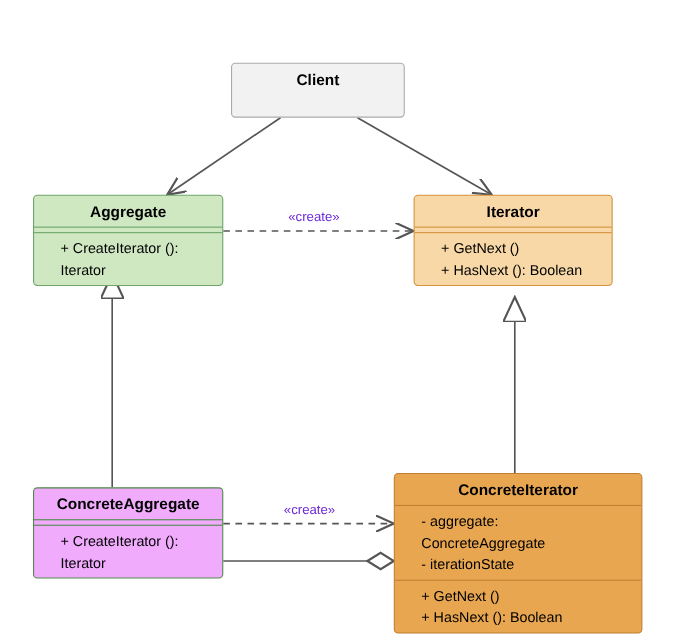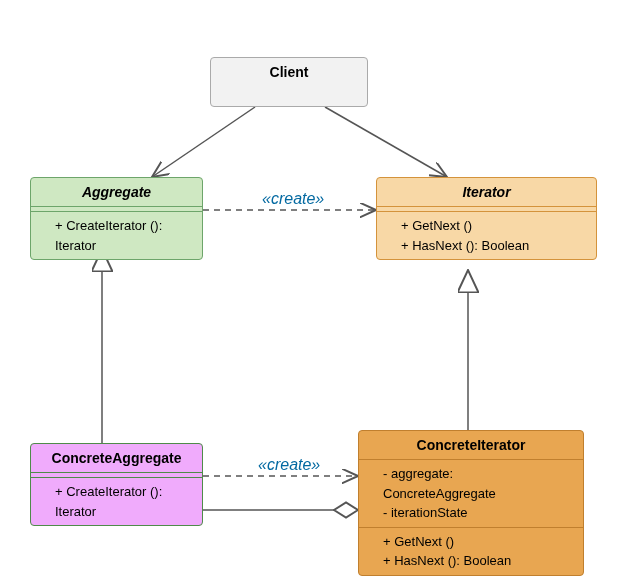--- a/index.html
+++ b/index.html
@@ -21,21 +21,20 @@
     border-radius: 4px;
     box-sizing: border-box;
   }
   .box .title {
     text-align: center;
     font-weight: bold;
     padding: 6px 8px;
     font-size: 14px;
   }
   .box .title.italic {
-    font-style: italic;
   }
   .box .section {
     border-top: 1px solid;
     padding: 4px 24px;
     font-size: 13px;
     line-height: 1.5;
   }
   .client {
     background: #f2f2f2;
     border-color: #aaaaaa;
@@ -55,23 +54,22 @@
     border-color: #d4933b;
   }
   .orange-light .section { border-color: #d4933b; }
   .orange-dark {
     background: #e8a651;
     border-color: #c07f2e;
   }
   .orange-dark .section { border-color: #c07f2e; }
   .rel-label {
     position: absolute;
-    font-style: italic;
-    font-size: 16px;
-    color: #0369a1;
+    font-size: 12px;
+    color: #6d28d9;
   }
   svg.connectors {
     position: absolute;
     left: 0;
     top: 0;
     width: 617px;
     height: 582px;
     pointer-events: none;
   }
 </style>
@@ -116,21 +114,21 @@
   </div>
 
   <div class="box green-light" style="left:30px; top:147px; width:173px;">
     <div class="title italic">Aggregate</div>
     <div class="section" style="padding-top:2px;padding-bottom:2px;"></div>
     <div class="section">
       <div>+ CreateIterator (): Iterator</div>
     </div>
   </div>
 
-  <div class="box orange-light" style="left:376px; top:147px; width:221px;">
+  <div class="box orange-light" style="left:376px; top:147px; width:181px;">
     <div class="title italic">Iterator</div>
     <div class="section" style="padding-top:2px;padding-bottom:2px;"></div>
     <div class="section">
       <div>+ GetNext ()</div>
       <div>+ HasNext (): Boolean</div>
     </div>
   </div>
 
   <div class="box green-dark" style="left:30px; top:413px; width:173px;">
     <div class="title">ConcreteAggregate</div>

